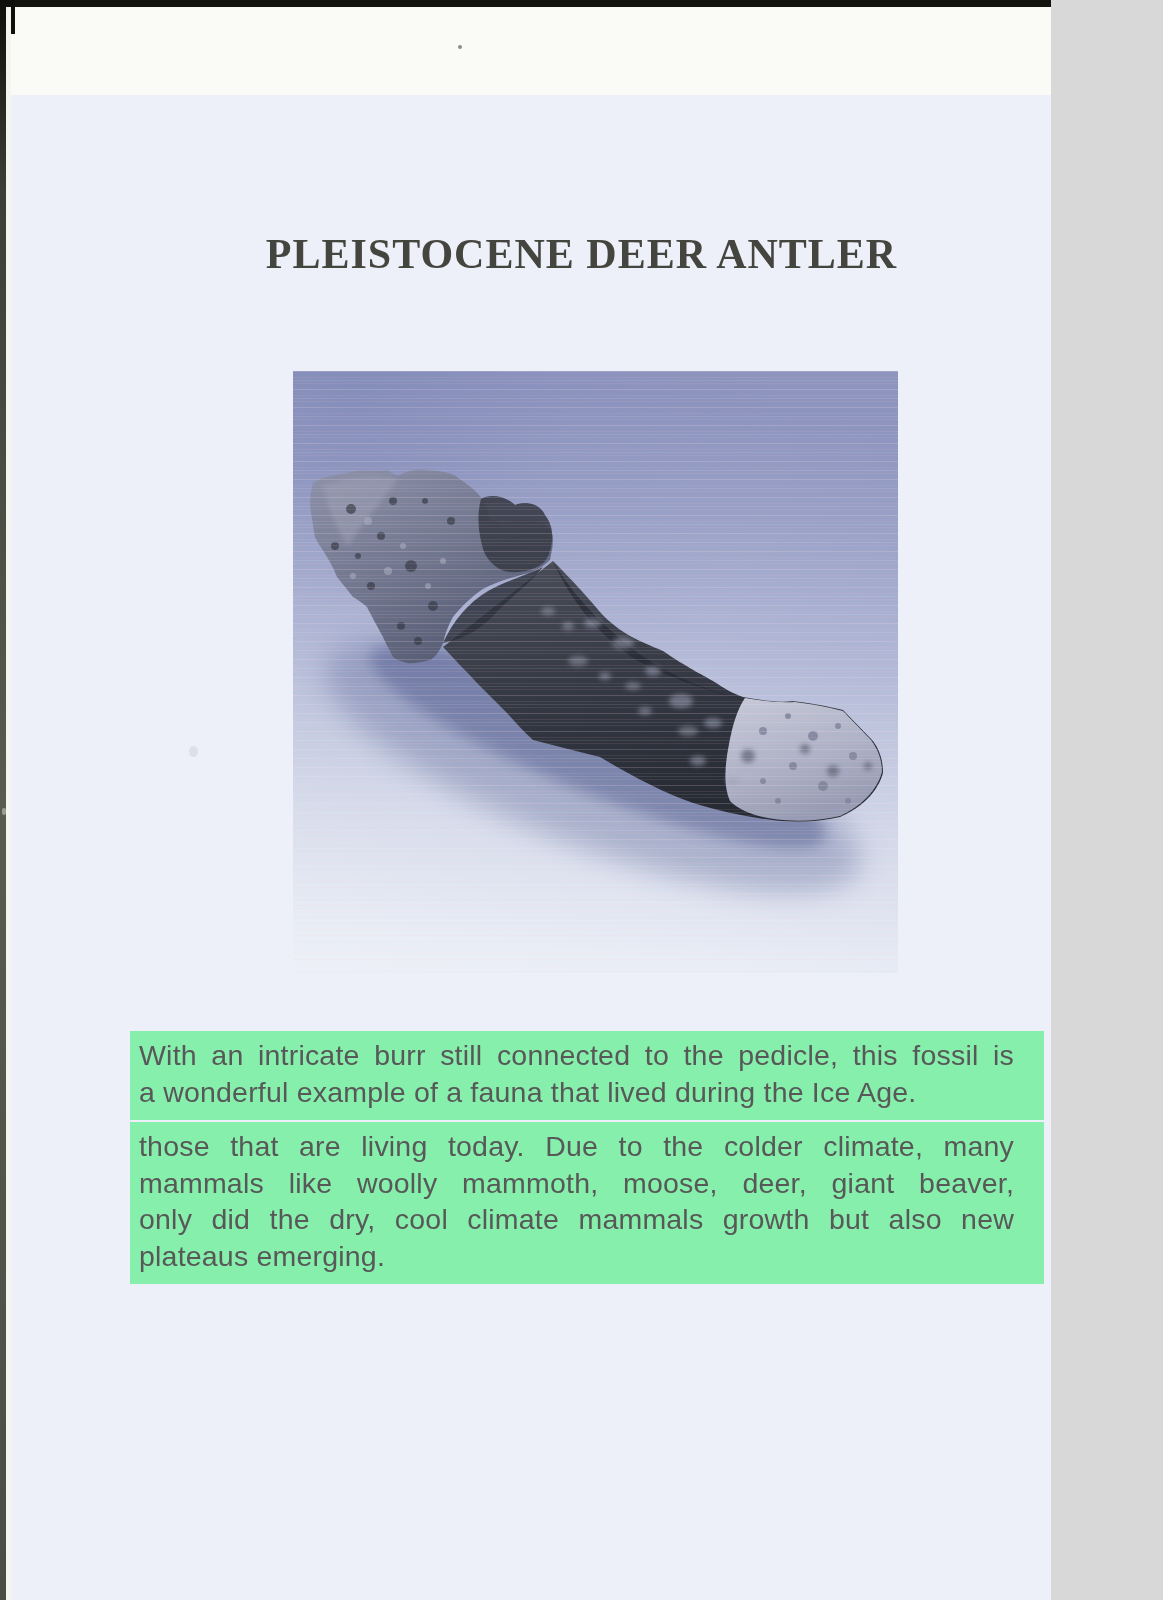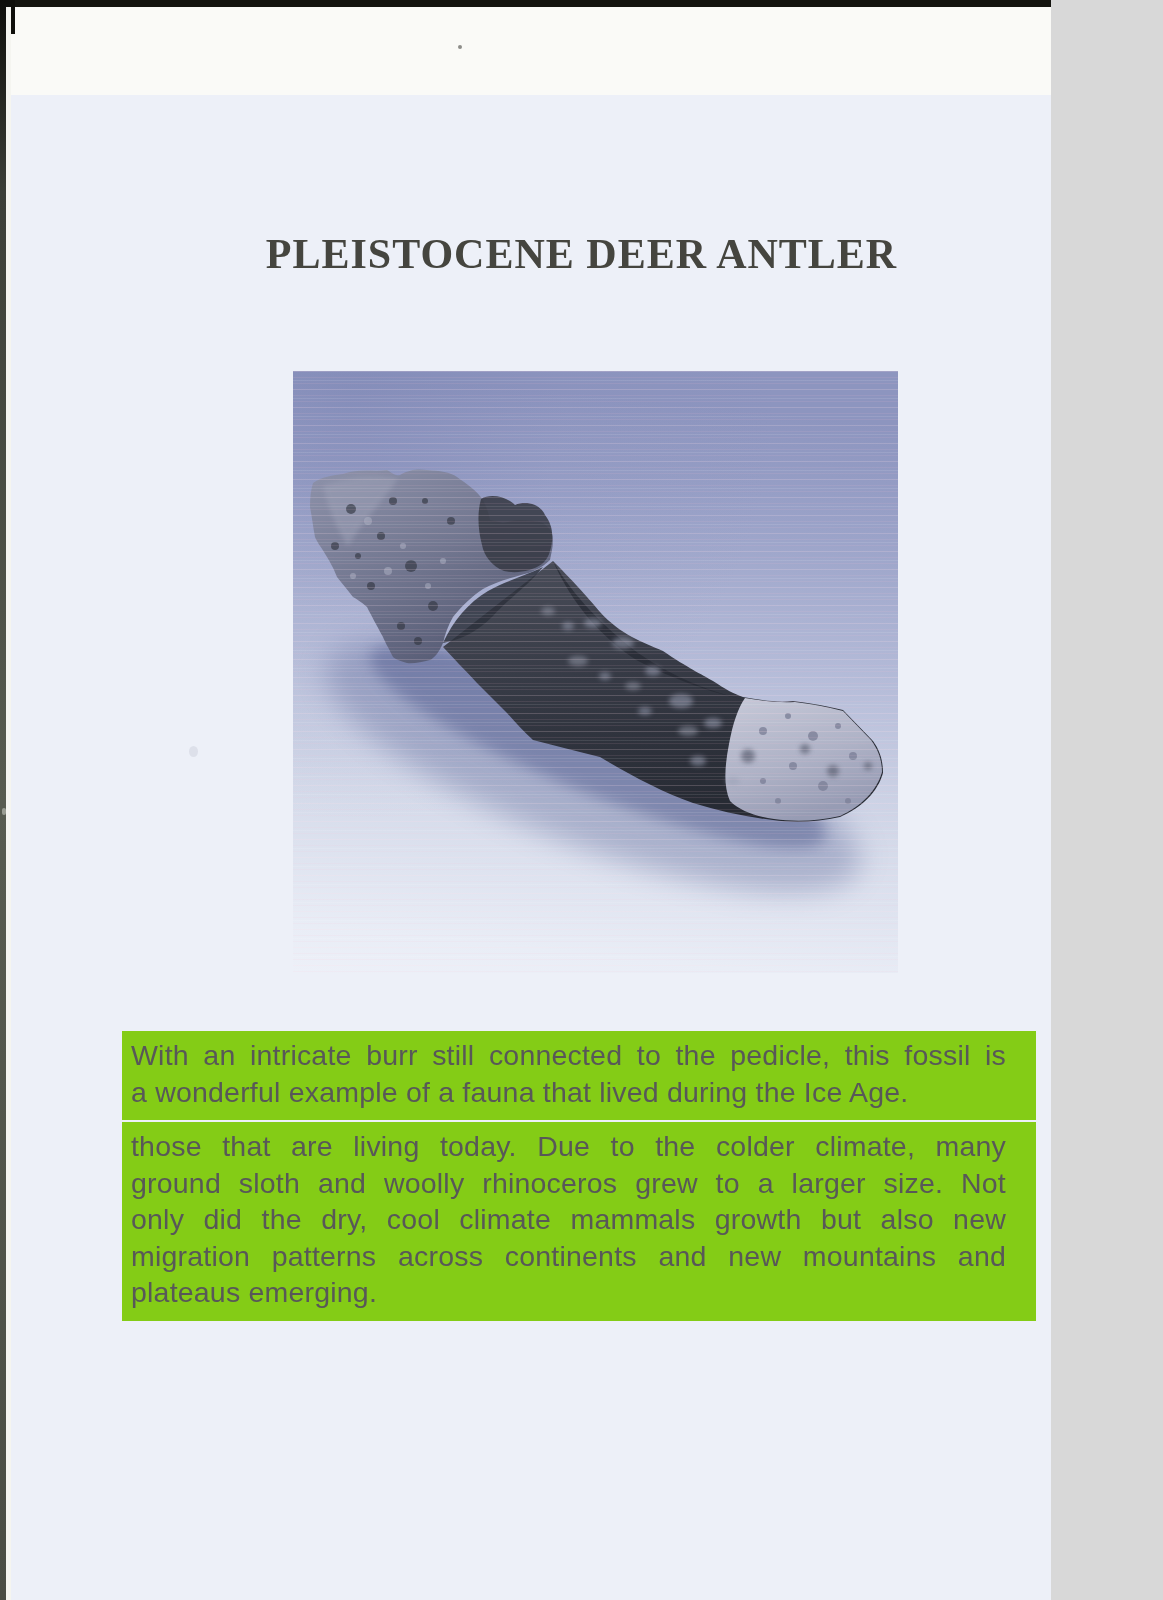--- a/index.html
+++ b/index.html
@@ -41,22 +41,22 @@
     background:
       repeating-linear-gradient(to bottom,
         rgba(255,190,210,0.10) 0px, rgba(255,190,210,0.10) 1px,
         rgba(255,255,255,0.0) 1px, rgba(255,255,255,0.0) 6px),
       repeating-linear-gradient(to bottom,
         rgba(255,255,255,0.10) 0px, rgba(255,255,255,0.10) 1px,
         rgba(0,0,0,0.0) 1px, rgba(0,0,0,0.0) 9px);
   }
 
   .para{
-    position:absolute;left:122px;width:914px;
-    background:#84cc16;
+    position:absolute;left:130px;width:914px;
+    background:#86efac;
     padding:6px 30px 10px 9px;
     box-sizing:border-box;
     color:#585858;
     font-size:28.5px;
     letter-spacing:0.2px;
   }
   .para-1{top:1031px;}
   .para-2{top:1122px;}
   .line{line-height:36.6px;white-space:normal;}
   .jline{text-align:justify;text-align-last:justify;}
@@ -287,19 +287,18 @@
     <div class="scanlines"></div>
   </div>
 
   <div class="para para-1">
     <div class="line jline">With an intricate burr still connected to the pedicle, this fossil is</div>
     <div class="line lline">a wonderful example of a fauna that lived during the Ice Age.</div>
   </div>
 
   <div class="para para-2">
     <div class="line jline">those that are living today. Due to the colder climate, many</div>
-    <div class="line jline">ground sloth and woolly rhinoceros grew to a larger size. Not</div>
+    <div class="line jline">mammals like woolly mammoth, moose, deer, giant beaver,</div>
     <div class="line jline">only did the dry, cool climate mammals growth but also new</div>
-    <div class="line jline">migration patterns across continents and new mountains and</div>
     <div class="line lline">plateaus emerging.</div>
   </div>
 
 </div>
 
 </body></html>

